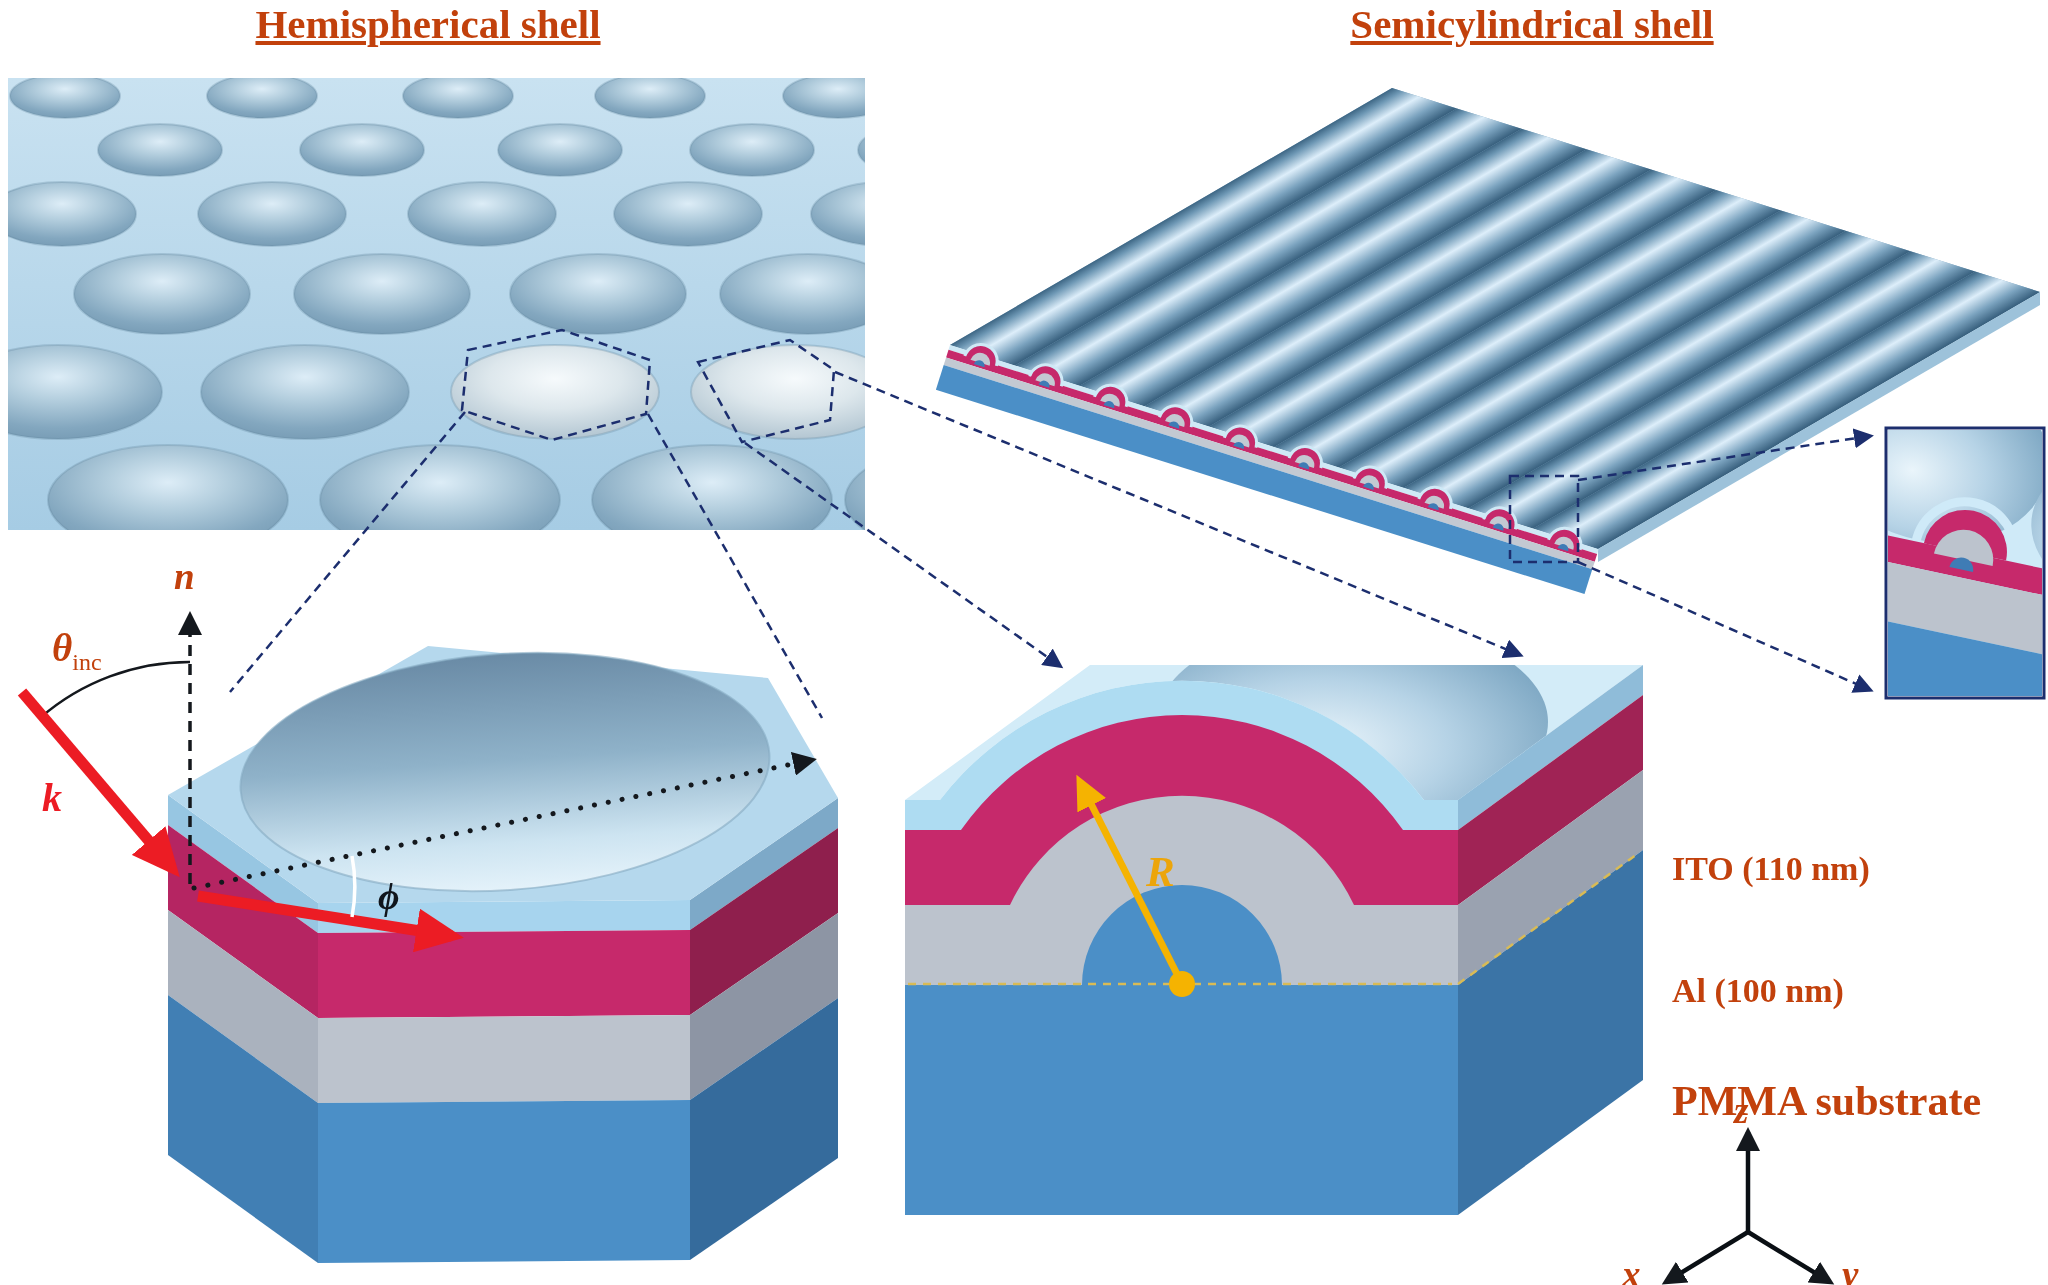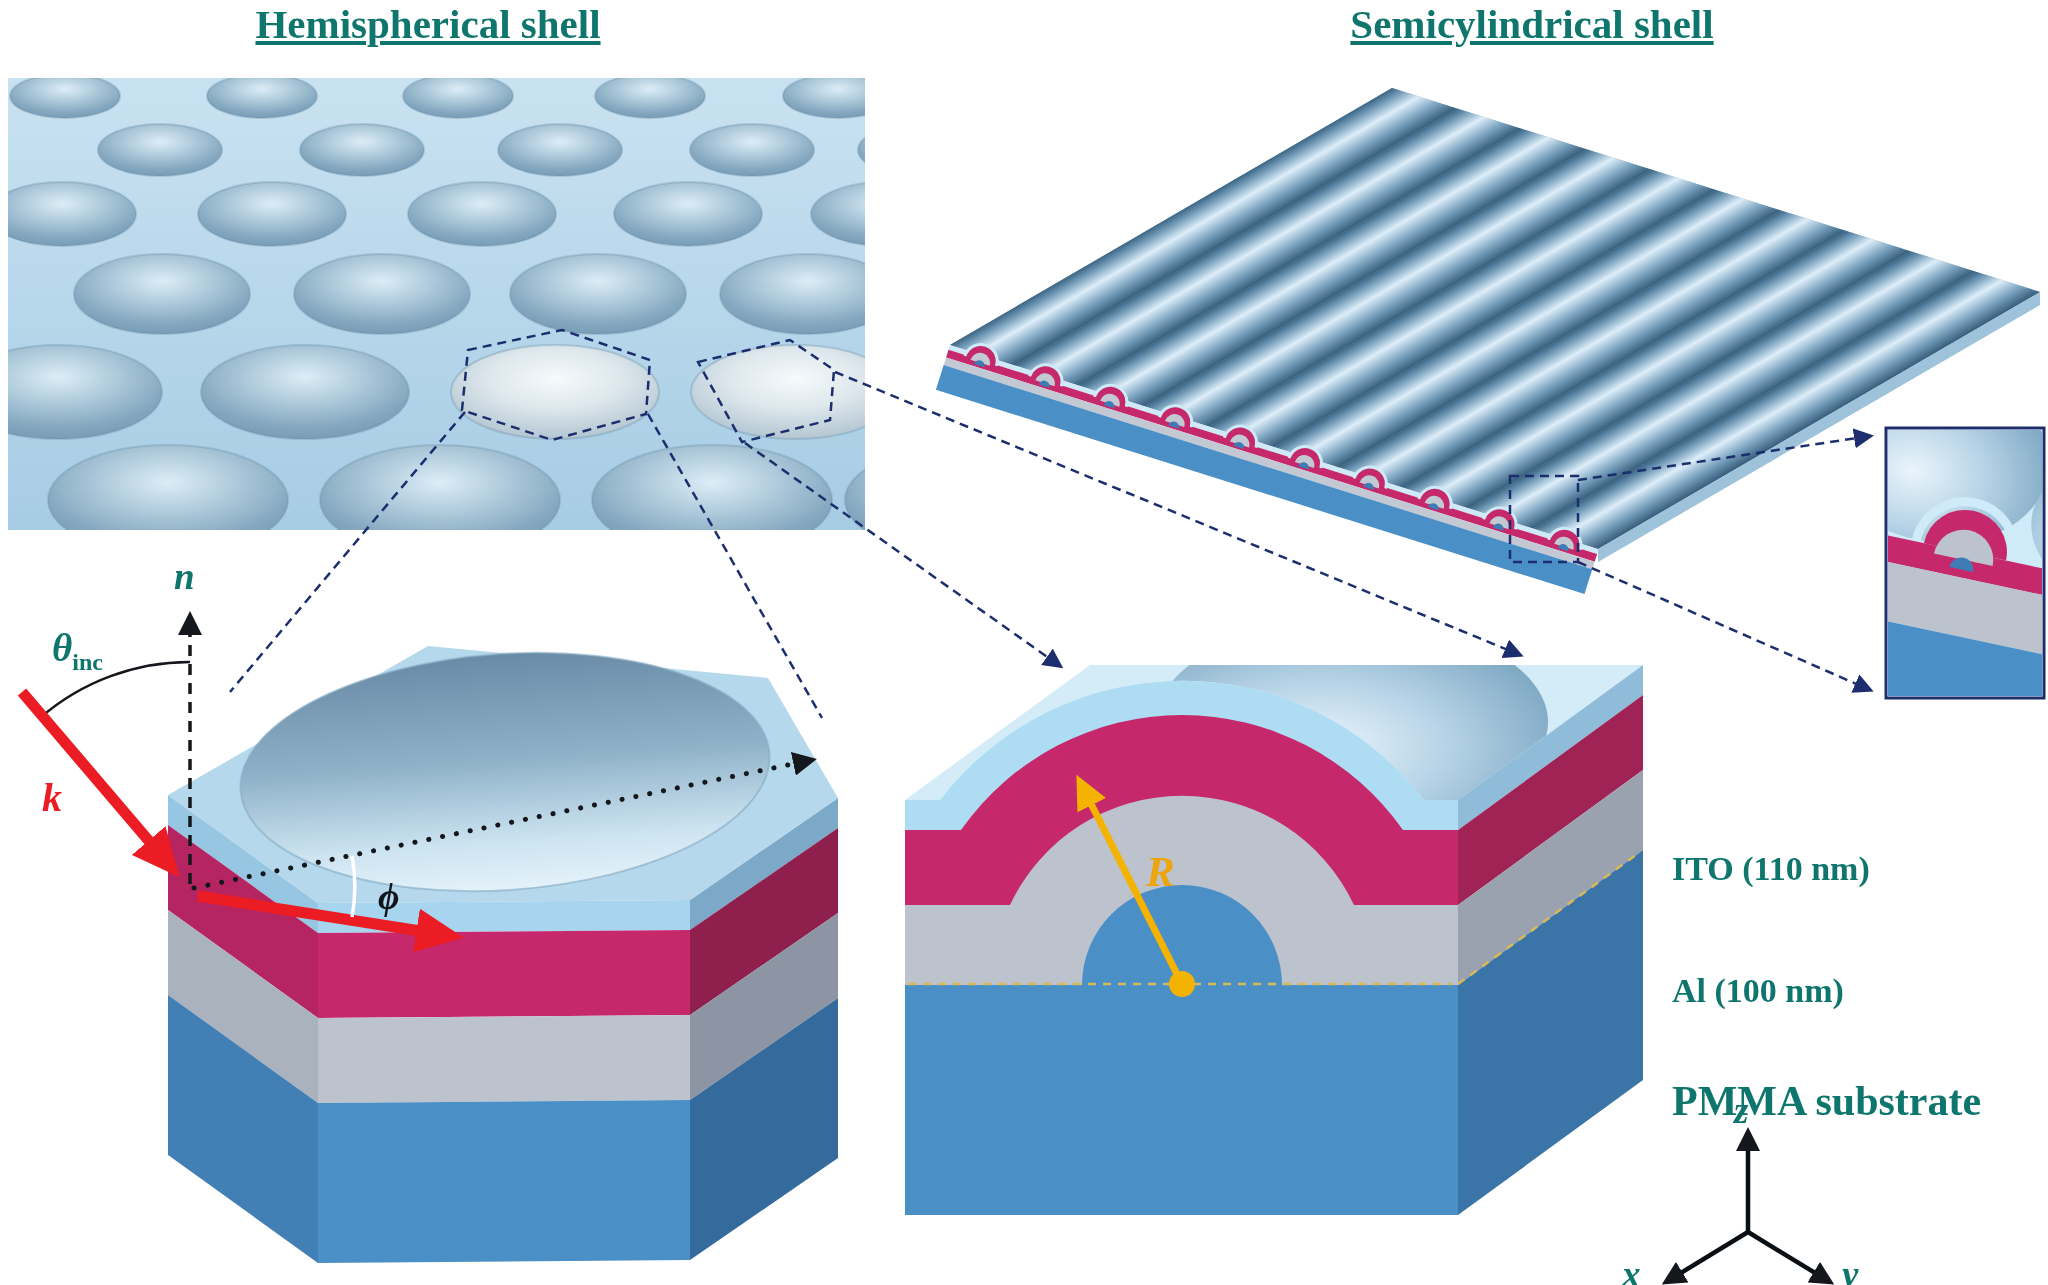--- a/index.html
+++ b/index.html
@@ -1,22 +1,22 @@
 <!DOCTYPE html>
 <html><head>
 <meta charset="utf-8">
 <style>
   html,body{margin:0;padding:0;background:#fff;}
   #fig{position:relative;width:2048px;height:1285px;background:#fff;overflow:hidden;
        font-family:"Liberation Serif","DejaVu Serif",serif;}
   #fig svg{position:absolute;left:0;top:0;}
-  .lbl{position:absolute;font-weight:bold;color:#0f766e;white-space:nowrap;line-height:1;}
+  .lbl{position:absolute;font-weight:bold;color:#c2410c;white-space:nowrap;line-height:1;}
   .title{font-size:41px;text-align:center;text-decoration:underline;}
   .ital{font-style:italic;}
-  .sub{font-size:24px;font-style:normal;font-weight:bold;position:relative;top:9px;}
+  .sub{font-size:24px;font-style:normal;font-weight:normal;position:relative;top:9px;}
 </style>
 </head>
 <body>
 
 <div id="fig">
 
 <svg width="2048" height="1285" viewBox="0 0 2048 1285">
   <defs>
     <linearGradient id="surfGrad" x1="0" y1="0" x2="0" y2="1">
       <stop offset="0" stop-color="#c9e2f1"></stop>

